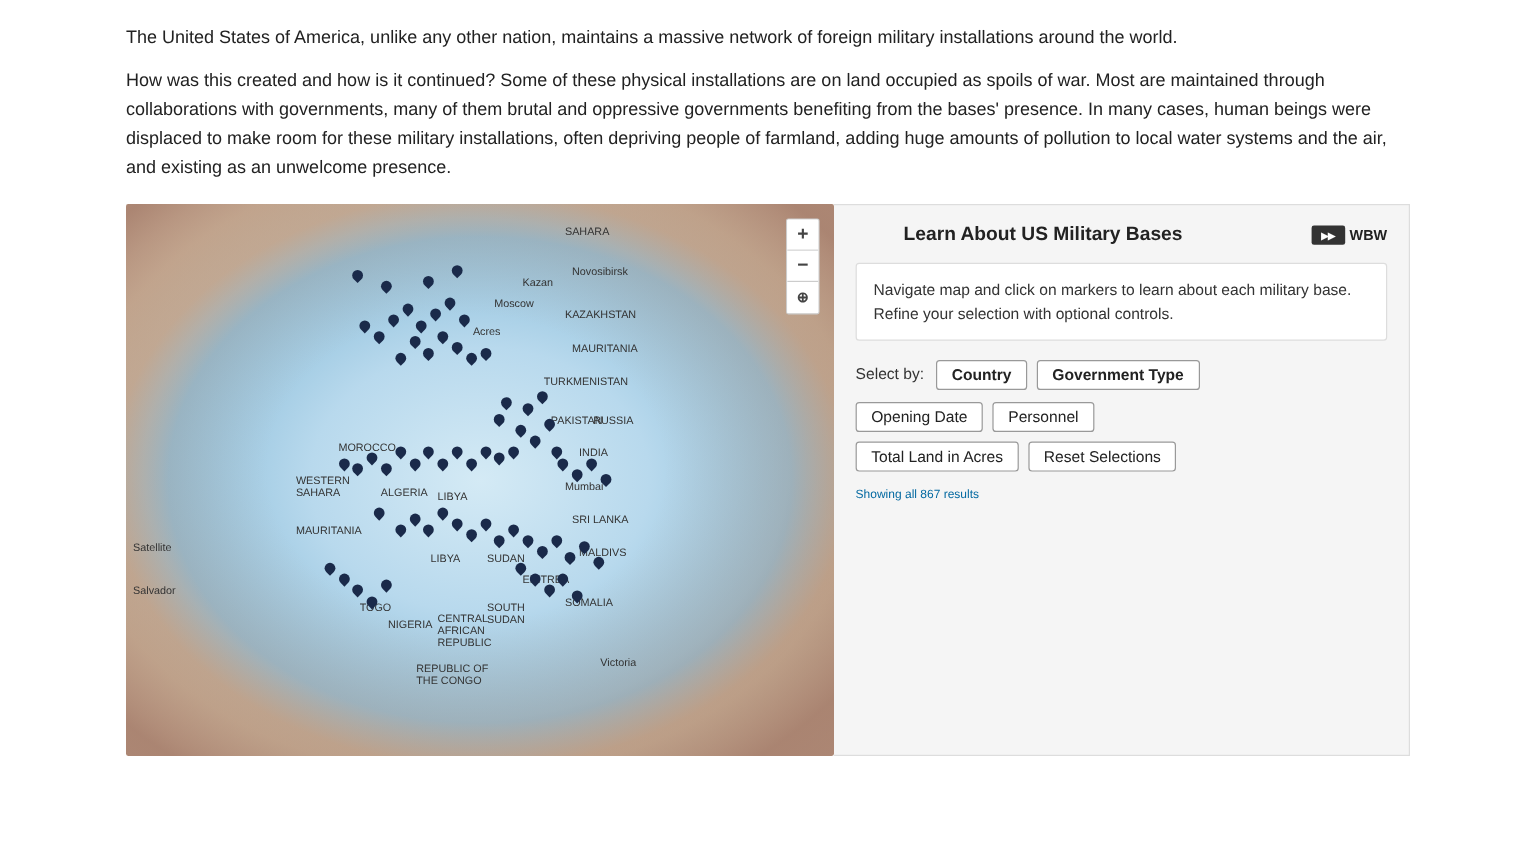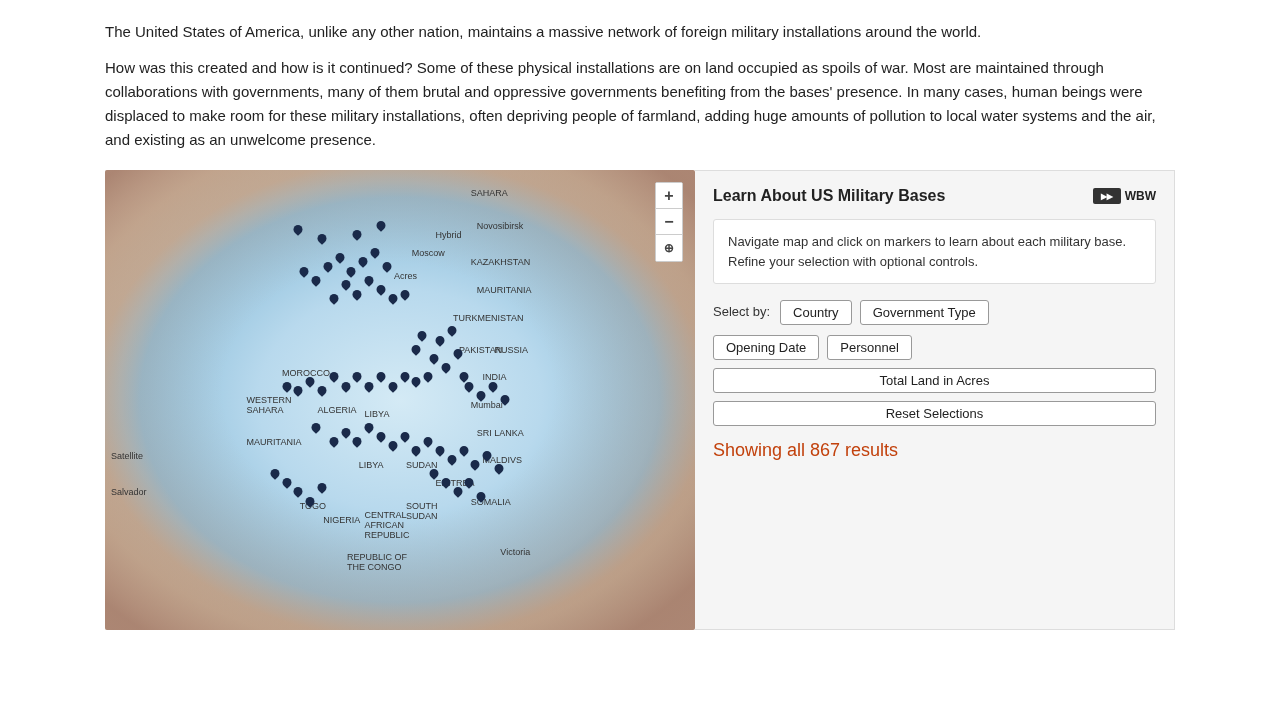--- a/index.html
+++ b/index.html
@@ -103,20 +103,21 @@
       display: flex;
       align-items: center;
       justify-content: space-between;
       margin-bottom: 14px;
     }
     .panel-title {
       font-size: 16px;
       font-weight: bold;
       font-family: Arial, sans-serif;
       color: #222;
+      margin-left: 40px;
     }
     .wbw-logo {
       display: flex;
       align-items: center;
       gap: 4px;
       font-size: 12px;
       font-weight: bold;
       font-family: Arial, sans-serif;
     }
     .wbw-icon {
@@ -194,27 +195,27 @@
       border: 1px solid #999;
       background: #fff;
       border-radius: 3px;
       font-size: 13px;
       font-family: Arial, sans-serif;
       cursor: pointer;
       font-weight: normal;
       color: #222;
     }
     .filter-tag.bold {
-      font-weight: normal;
+      font-weight: bold;
     }
     .results-row {
       margin-top: 14px;
-      font-size: 18px;
-      font-family: Arial, sans-serif;
-      color: #c2410c;
+      font-size: 10px;
+      font-family: Arial, sans-serif;
+      color: #0369a1;
     }
     
     .pins-layer {
       position: absolute;
       top: 0; left: 0; width: 100%; height: 100%;
       pointer-events: none;
     }
     .pin {
       position: absolute;
       width: 9px;
@@ -247,21 +248,21 @@
 
   <div class="dashboard-area">
 
     <div class="map-container">
       <div class="map-bg">
         <div class="map-globe-overlay"></div>
 
         <span class="map-label" style="left:62%;top:4%">SAHARA</span>
         <span class="map-label" style="left:63%;top:11%">Novosibirsk</span>
         <span class="map-label" style="left:62%;top:19%">KAZAKHSTAN</span>
-        <span class="map-label" style="left:56%;top:13%">Hybrid</span>
+        <span class="map-label" style="left:56%;top:13%">Kazan</span>
         <span class="map-label" style="left:63%;top:25%">MAURITANIA</span>
         <span class="map-label" style="left:59%;top:31%">TURKMENISTAN</span>
         <span class="map-label" style="left:66%;top:38%">RUSSIA</span>
         <span class="map-label" style="left:64%;top:44%">INDIA</span>
         <span class="map-label" style="left:60%;top:38%">PAKISTAN</span>
         <span class="map-label" style="left:62%;top:50%">Mumbai</span>
         <span class="map-label" style="left:63%;top:56%">SRI LANKA</span>
         <span class="map-label" style="left:64%;top:62%">MALDIVS</span>
         <span class="map-label" style="left:30%;top:43%">MOROCCO</span>
         <span class="map-label" style="left:36%;top:51%">ALGERIA</span>
@@ -388,21 +389,21 @@
         <span class="select-by-label">Select by:</span>
         <div class="filter-tags">
           <button class="filter-tag bold">Country</button>
           <button class="filter-tag bold">Government Type</button>
         </div>
       </div>
       <div class="filter-tags" style="margin-top:4px; margin-left:0;">
         <button class="filter-tag">Opening Date</button>
         <button class="filter-tag">Personnel</button>
       </div>
-      <div class="filter-tags" style="margin-top:8px;flex-direction:column;">
+      <div class="filter-tags" style="margin-top:8px;">
         <button class="filter-tag">Total Land in Acres</button>
         <button class="filter-tag">Reset Selections</button>
       </div>
 
       <div class="results-row">
         <span>Showing all 867 results</span>
       </div>
     </div>
   </div>
 </div>

